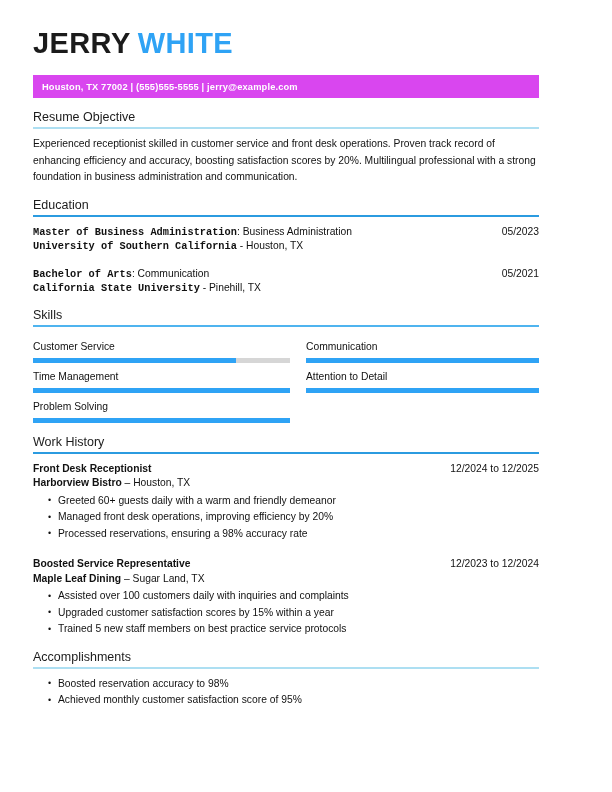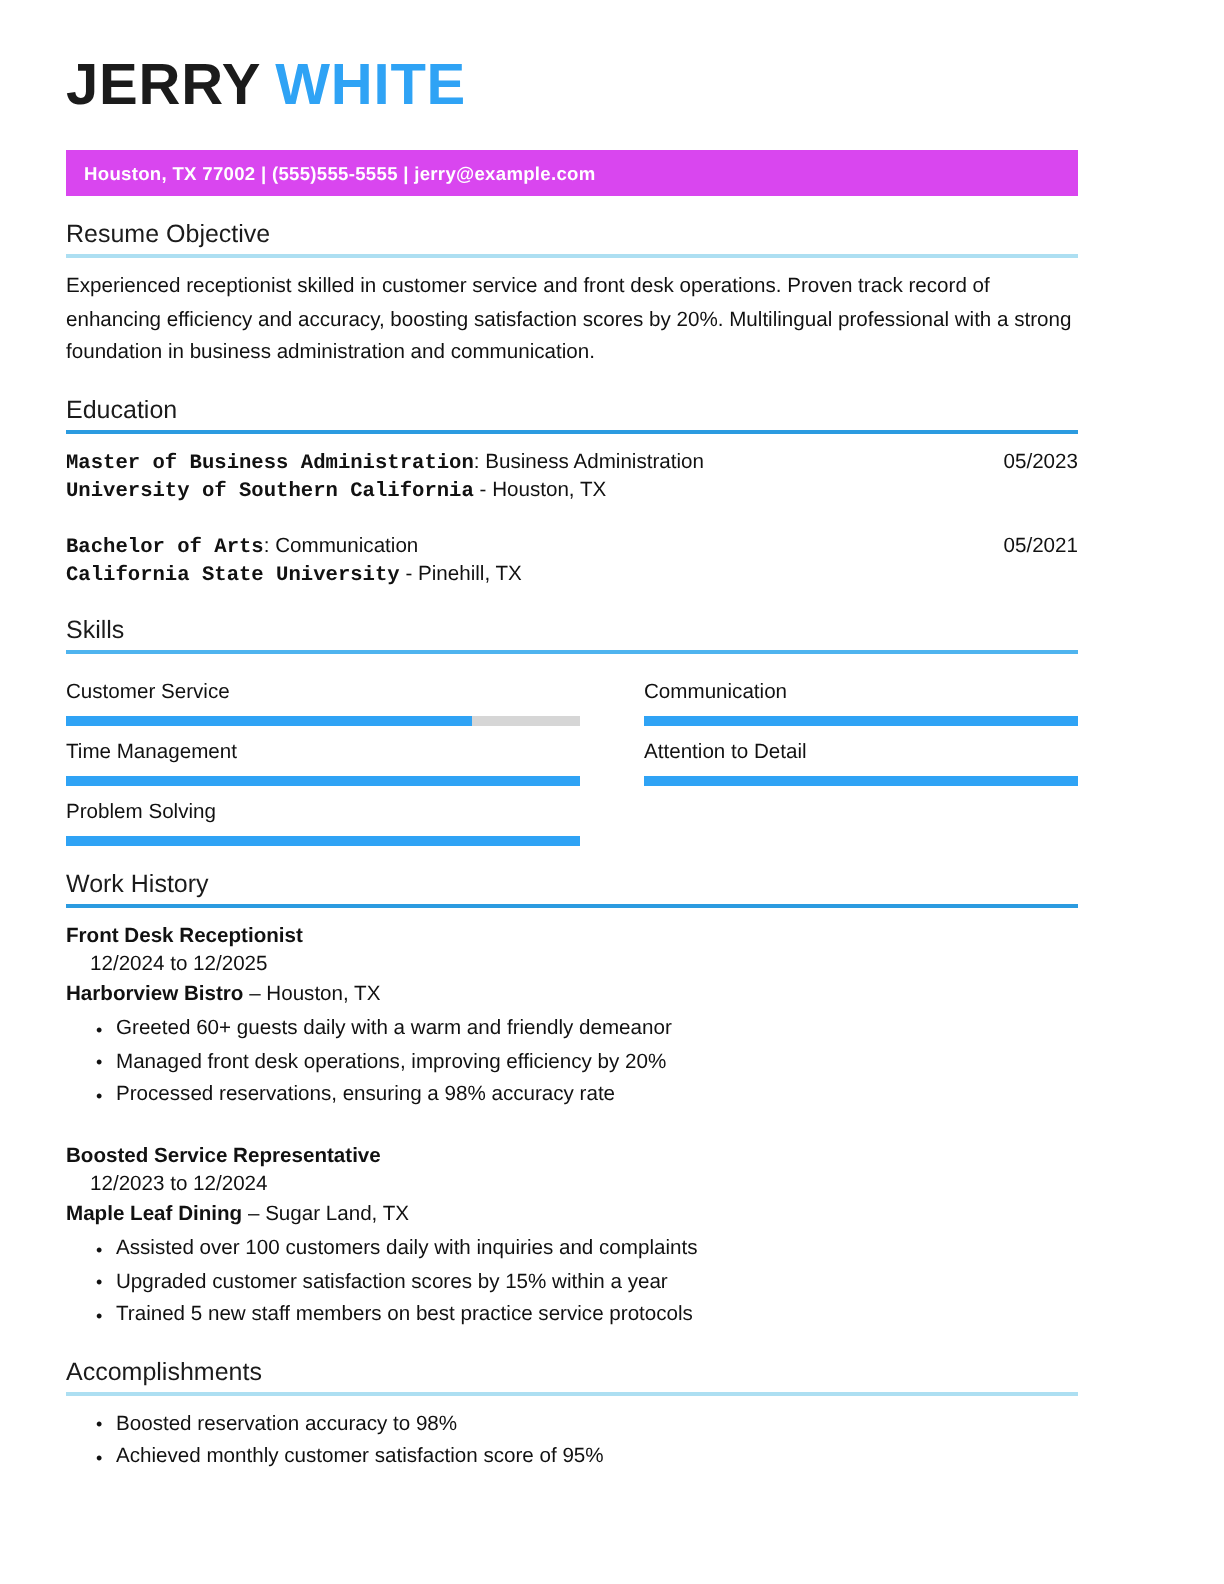--- a/index.html
+++ b/index.html
@@ -102,21 +102,21 @@
     padding-left: 12px;
     color: #111111;
     font-size: 10.3px;
   }
 
   
   .skills-grid {
     margin-top: 6px;
     display: grid;
     grid-template-columns: 257px 1fr;
-    column-gap: 32px;
+    column-gap: 16px;
   }
   .skill {
     margin-top: 6px;
   }
   .skill-label {
     font-size: 10.3px;
     color: #111111;
     line-height: 15px;
     padding-bottom: 4px;
   }
@@ -137,21 +137,20 @@
   .job {
     margin-top: 8px;
   }
   .job.second { margin-top: 15px; }
   .job-row {
     display: flex;
     justify-content: space-between;
     align-items: baseline;
     font-size: 10.3px;
     line-height: 14.5px;
-    flex-direction: column;
   }
   .job-title { font-weight: bold; color: #111111; }
   .job-date  { white-space: nowrap; padding-left: 12px; color: #111111; }
   .job-company {
     font-size: 10.3px;
     line-height: 14.5px;
     color: #111111;
   }
   .job-company b { font-weight: bold; }
 

